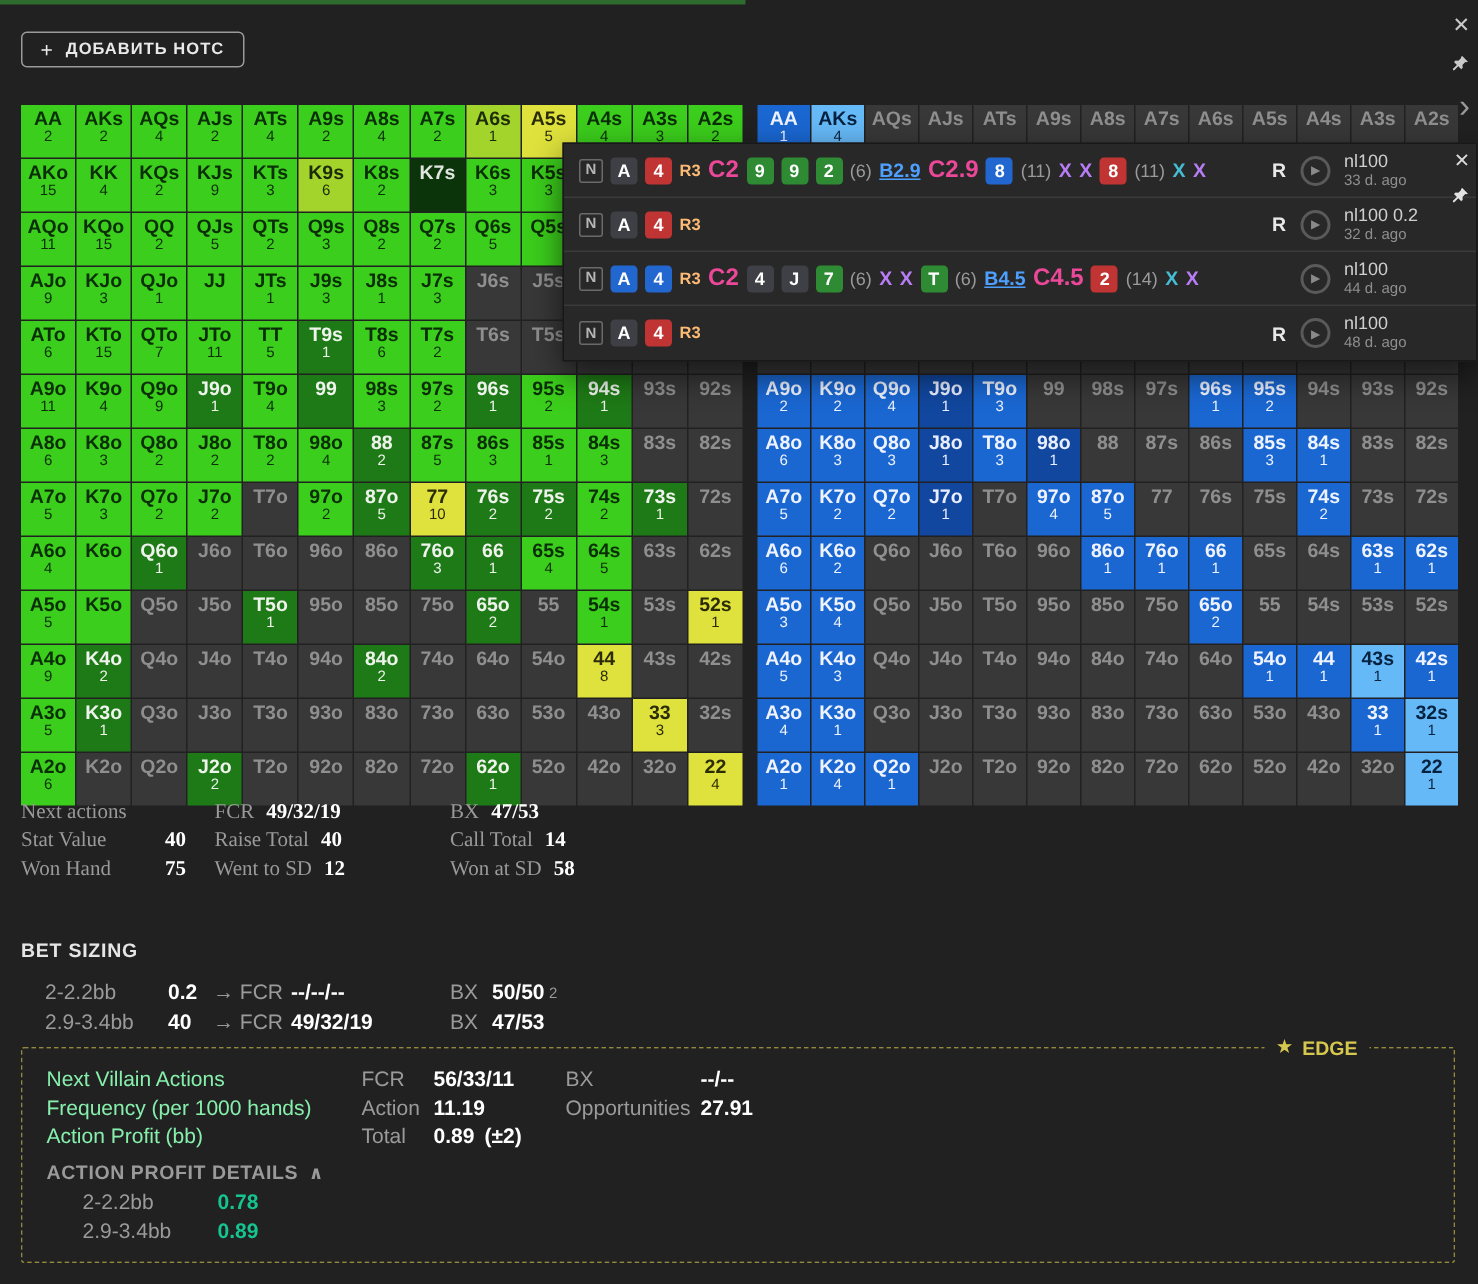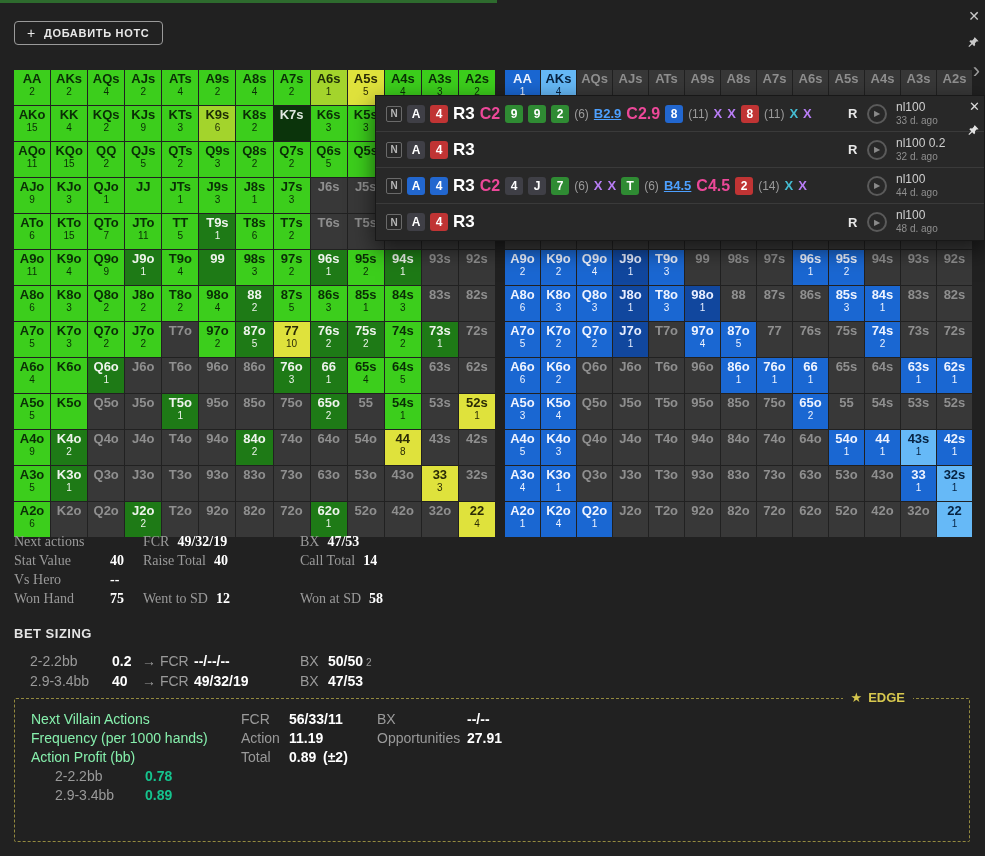--- a/index.html
+++ b/index.html
@@ -49,21 +49,21 @@
   }
   .prow { position:relative; height:36px; display:flex; align-items:center; gap:5px;
           padding:0 104px 0 10px; border-bottom:1px solid #3a3a3a; cursor:pointer; }
   .prow:last-child { border-bottom:none; }
   .tok-n { flex:none; width:16px; height:16px; border:1px solid #6a6a6a; border-radius:2px;
            color:#b5b5b5; font-size:10px; font-weight:bold;
            display:flex; align-items:center; justify-content:center; }
   .tok-card { flex:none; width:18px; height:18px; border-radius:3px; color:#fff; font-size:12px; font-weight:bold;
               display:flex; align-items:center; justify-content:center; }
   .cs { background:#3f3f46; } .ch { background:#c03434; } .cd { background:#2267cf; } .cc { background:#2f8b33; }
-  .tok-raise { color:#ffffff; font-weight:bold; font-size:17px; }
+  .tok-raise { color:#fdba74; font-weight:bold; font-size:11px; }
   .tok-bet   { color:#4da0ff; font-weight:bold; font-size:13px; text-decoration:underline; }
   .tok-call  { color:#ec4899; font-weight:bold; font-size:16px; }
   .tok-pot   { color:#9a9a9a; font-size:12px; }
   .tok-x { font-weight:bold; font-size:13px; }
   .xpurple { color:#b87df5; } .xcyan { color:#45bcd2; }
   .row-right { position:absolute; right:26px; top:0; height:100%; display:flex; align-items:center; gap:9px; }
   .rr-r { color:#e8e8e8; font-weight:bold; font-size:13px; width:10px; }
   .play { width:20px; height:20px; border-radius:50%; border:2px solid #5a5a5a; color:#8a8a8a;
           font-size:8px; display:flex; align-items:center; justify-content:center; cursor:pointer; }
   .stakecol { width:62px; line-height:1.25; }
@@ -1417,32 +1417,20 @@
     <span class="gc2">
         <span class="sl m8">Raise Total</span>
         <span class="sv">40</span>
       </span>
     <span class="gc3">
         <span class="sl m8">Call Total</span>
         <span class="sv">14</span>
       </span>
   </div>
   <div class="sline">
-    <span class="sl c1">Vs Hero</span>
-    <span class="sv c2">--</span>
-    <span class="gc2">
-        <span class="sl m8"></span>
-        <span class="sv"></span>
-      </span>
-    <span class="gc3">
-        <span class="sl m8"></span>
-        <span class="sv"></span>
-      </span>
-  </div>
-  <div class="sline">
     <span class="sl c1">Won Hand</span>
     <span class="sv c2">75</span>
     <span class="gc2">
         <span class="sl m8">Went to SD</span>
         <span class="sv">12</span>
       </span>
     <span class="gc3">
         <span class="sl m8">Won at SD</span>
         <span class="sv">58</span>
       </span>
@@ -1490,20 +1478,24 @@
       <span class="e2v">11.19</span>
       <span class="e3l">Opportunities</span>
       <span class="e3v">27.91</span>
     </div>
     <div class="erow">
       <span class="e1">Action Profit (bb)</span>
       <span class="e2l">Total</span>
       <span class="e2vn">0.89</span>
       <span class="e3v">(±2)</span>
     </div>
+    <div class="apd-title">
+      <span>ACTION PROFIT DETAILS</span>
+      <span class="apd-chev">∧</span>
+    </div>
     <div class="apd-row">
       <span class="apd-size">2-2.2bb</span>
       <span class="apd-val">0.78</span>
     </div>
     <div class="apd-row">
       <span class="apd-size">2.9-3.4bb</span>
       <span class="apd-val">0.89</span>
     </div>
   </div>
 </div>

